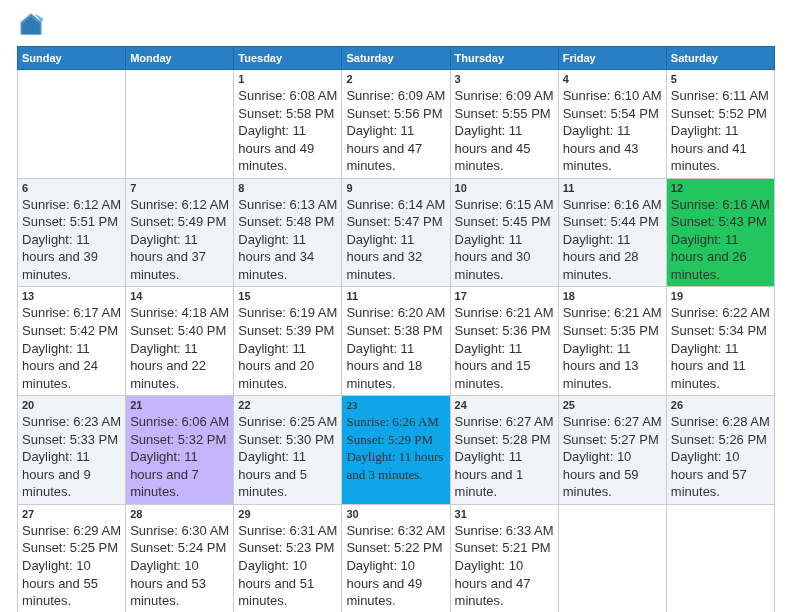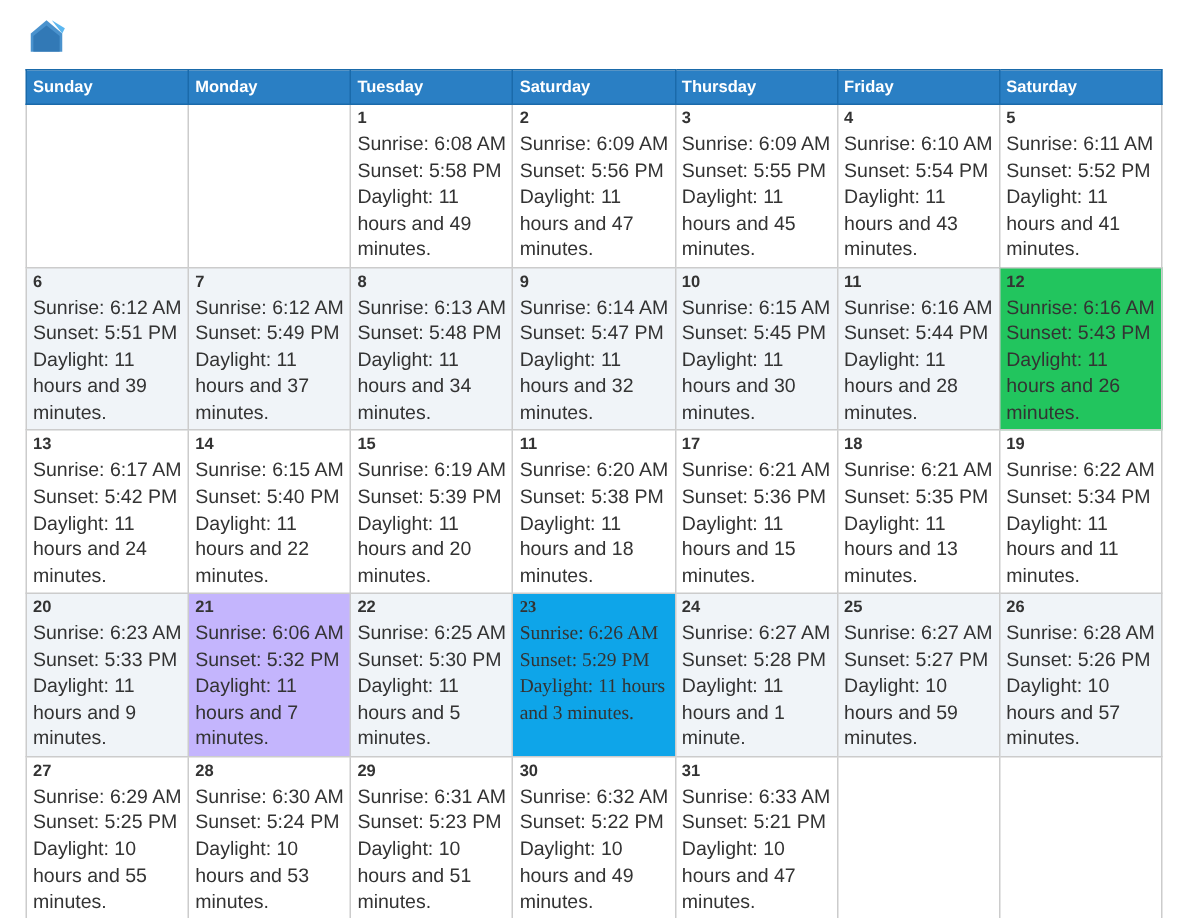--- a/index.html
+++ b/index.html
@@ -214,21 +214,21 @@
         </tr>
         <tr>
           <td>
             <span class="day-num">13</span>
             <div class="day-info">Sunrise: 6:17 AM
 Sunset: 5:42 PM
 Daylight: 11 hours and 24 minutes.</div>
           </td>
           <td>
             <span class="day-num">14</span>
-            <div class="day-info">Sunrise: 6:15 AM
+            <div class="day-info">Sunrise: 4:18 AM
 Sunset: 5:40 PM
 Daylight: 11 hours and 22 minutes.</div>
           </td>
           <td>
             <span class="day-num">15</span>
             <div class="day-info">Sunrise: 6:19 AM
 Sunset: 5:39 PM
 Daylight: 11 hours and 20 minutes.</div>
           </td>
           <td>

